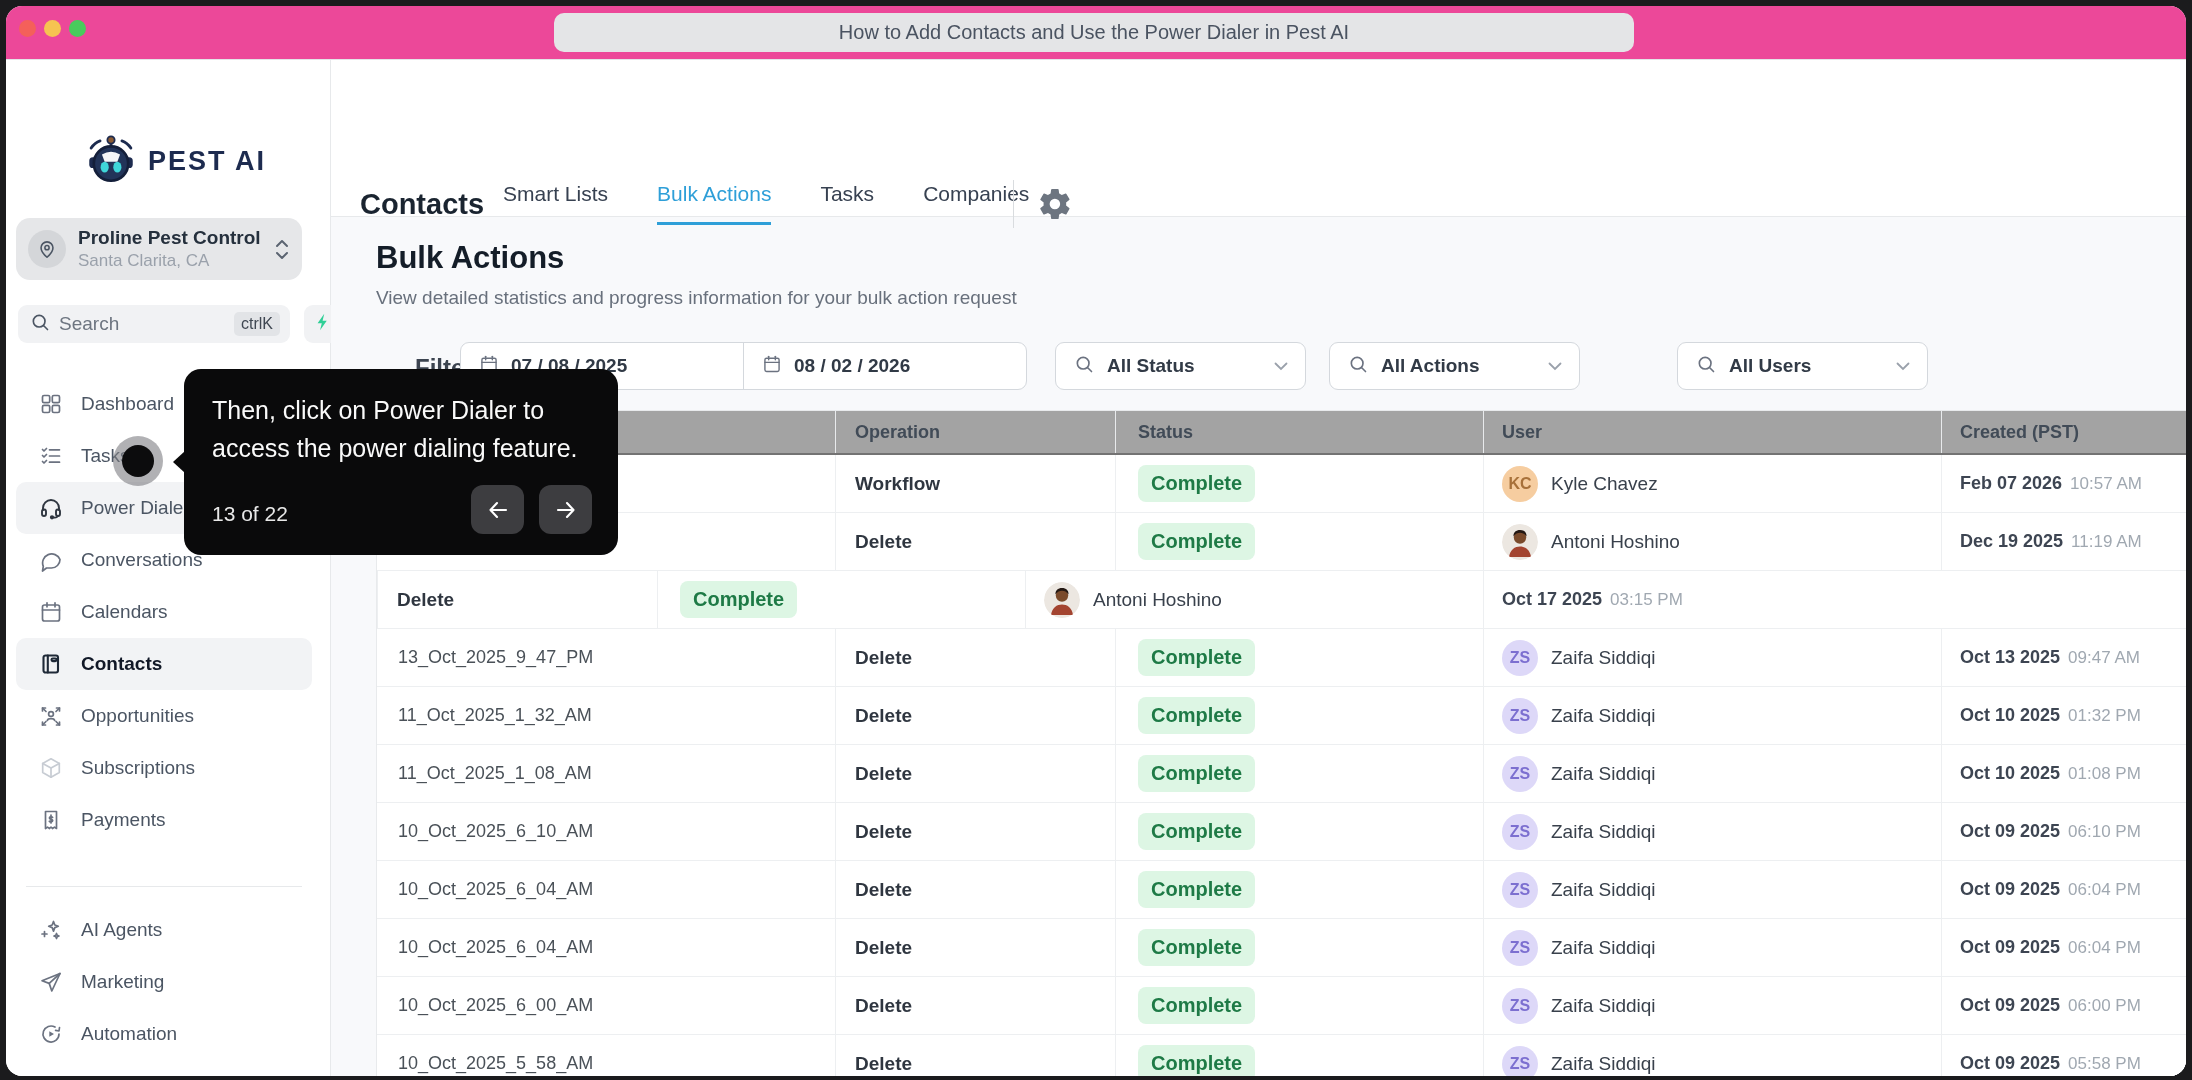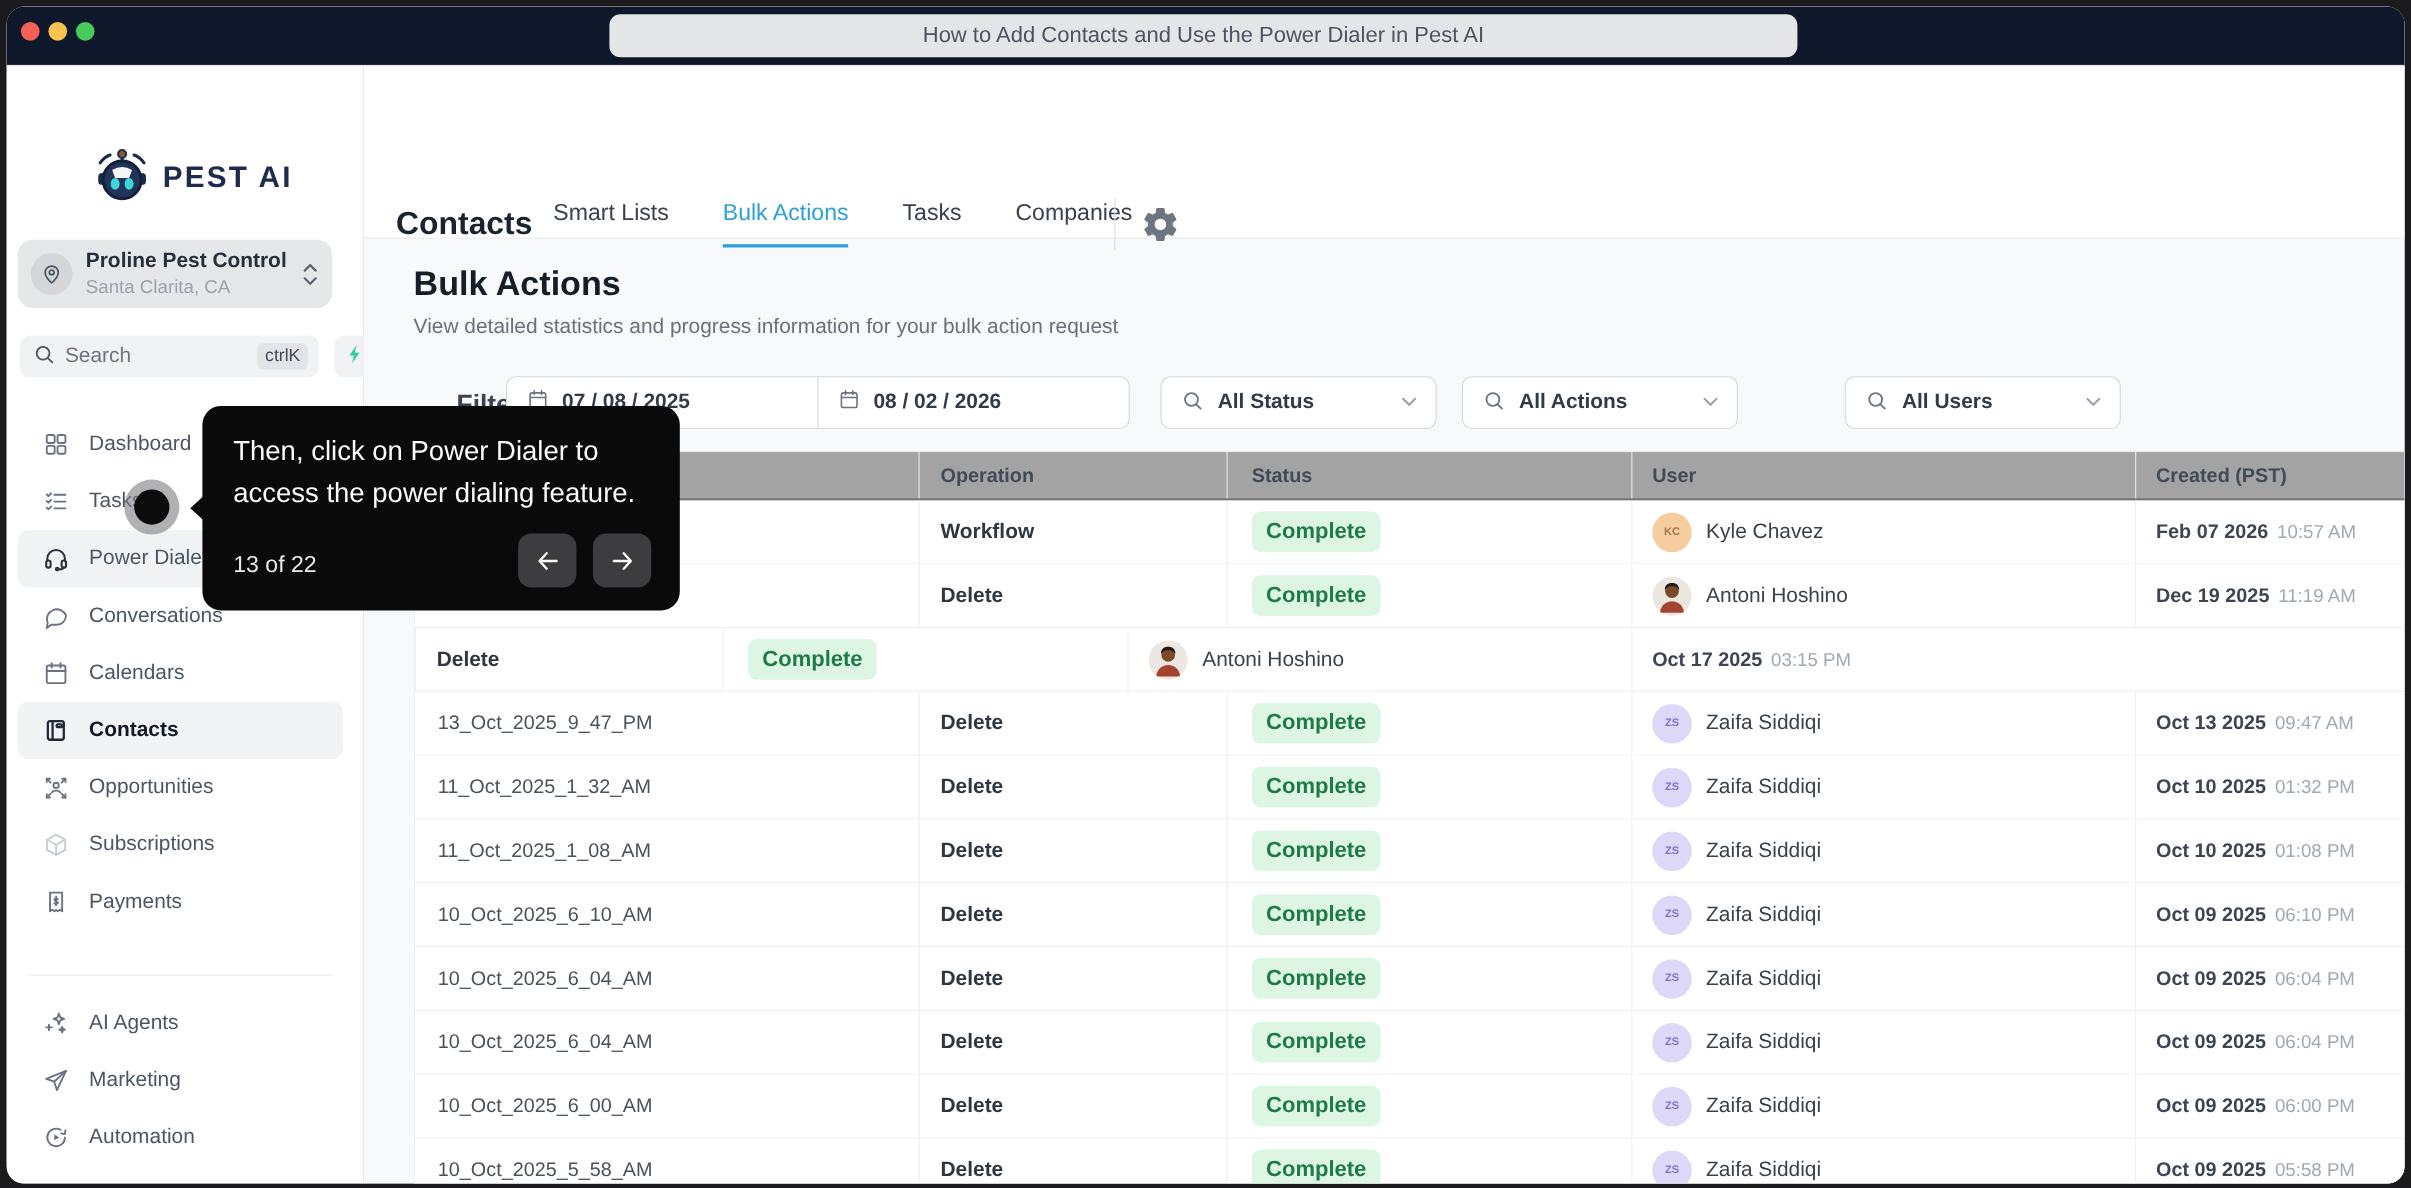--- a/index.html
+++ b/index.html
@@ -2,21 +2,21 @@
 <html><head>
 <meta charset="utf-8">
 <style>
   * { box-sizing: border-box; margin: 0; padding: 0; }
   html,body { width:2192px; height:1080px; overflow:hidden; background:#1b1b1d;
     font-family:"Liberation Sans", sans-serif; }
   .window { position:absolute; left:6px; top:6px; width:2180px; height:1070px;
     background:#fff; border-radius:16px; overflow:hidden; }
 
   
-  .titlebar { position:absolute; left:0; top:0; right:0; height:54px; background:#0f172a;
+  .titlebar { position:absolute; left:0; top:0; right:0; height:54px; background:#ec4899;
     border-bottom:1px solid #e3e5e7; }
   .tl { position:absolute; top:14px; width:17px; height:17px; border-radius:50%; }
   .tl.red{ left:13px; background:#f4605a;} .tl.yellow{ left:38px; background:#f6c351;} .tl.green{ left:63px; background:#48cb5c;}
   .title-pill { position:absolute; left:548px; top:7px; width:1080px; height:39px; border-radius:10px;
     background:#e4e5e7; color:#4a5361; font-size:20px; display:flex; align-items:center; justify-content:center; }
 
   
   .sidebar { position:absolute; left:0; top:54px; width:325px; bottom:0; background:#fff;
     border-right:1px solid #e7e9eb; }
   .logo-row { position:absolute; left:76px; top:70px; display:flex; align-items:center; gap:8px; }
@@ -85,21 +85,21 @@
   .c1 { width:280px; padding-left:19px; border-left:1px solid #edeff1; }
   .c2 { width:368px; padding-left:22px; border-left:1px solid #edeff1; }
   .c3 { width:458px; padding-left:18px; border-left:1px solid #edeff1; }
   .c4 { flex:1; padding-left:18px; border-left:1px solid #edeff1; }
   .thead .c1,.thead .c2,.thead .c3,.thead .c4 { border-left:1px solid #e8eaec; }
   .td-name { font-size:18px; color:#4a5158; }
   .td-op { font-size:19px; font-weight:bold; color:#2f3640; }
   .badge { background:#ddf6e4; color:#1e7a46; font-size:20px; font-weight:bold;
     padding:7px 13px; border-radius:8px; }
   .avi { width:36px; height:36px; border-radius:50%; display:flex; align-items:center;
-    justify-content:center; font-size:10px; font-weight:bold; flex:none; }
+    justify-content:center; font-size:16px; font-weight:bold; flex:none; }
   .avi-orange { background:#f6cda0; color:#a8713a; }
   .avi-purple { background:#ddd8f8; color:#7c6fd0; }
   .avp { border-radius:50%; flex:none; }
   .uname { font-size:19px; color:#39414c; margin-left:13px; }
   .cdate { font-size:18px; font-weight:bold; color:#3d4552; }
   .ctime { font-size:17px; color:#a0a8b1; margin-left:8px; }
 
   
   .tooltip { position:absolute; left:178px; top:363px; width:434px; height:186px; background:#0a0a0b;
     border-radius:17px; z-index:50; color:#fafafa; }

